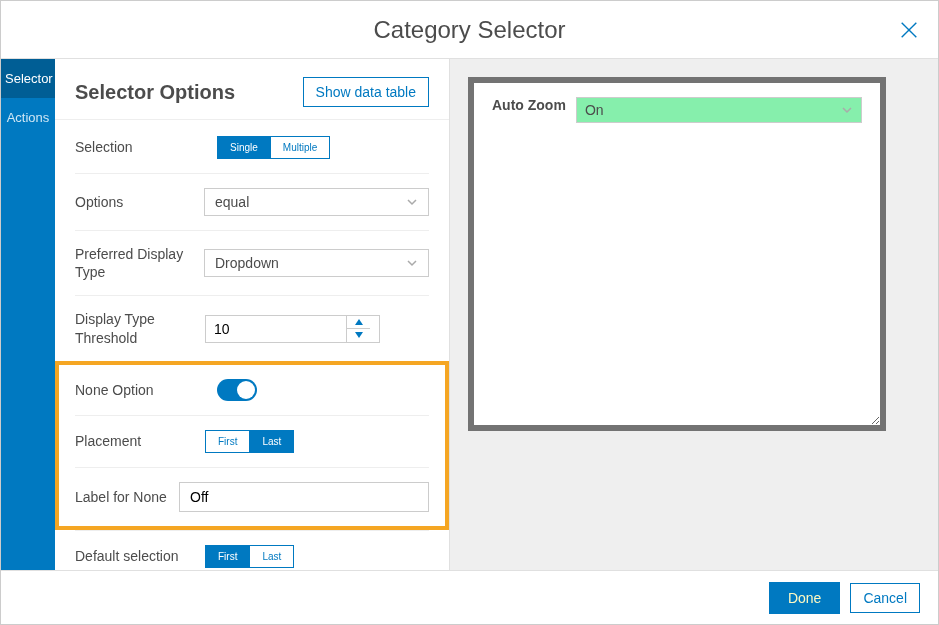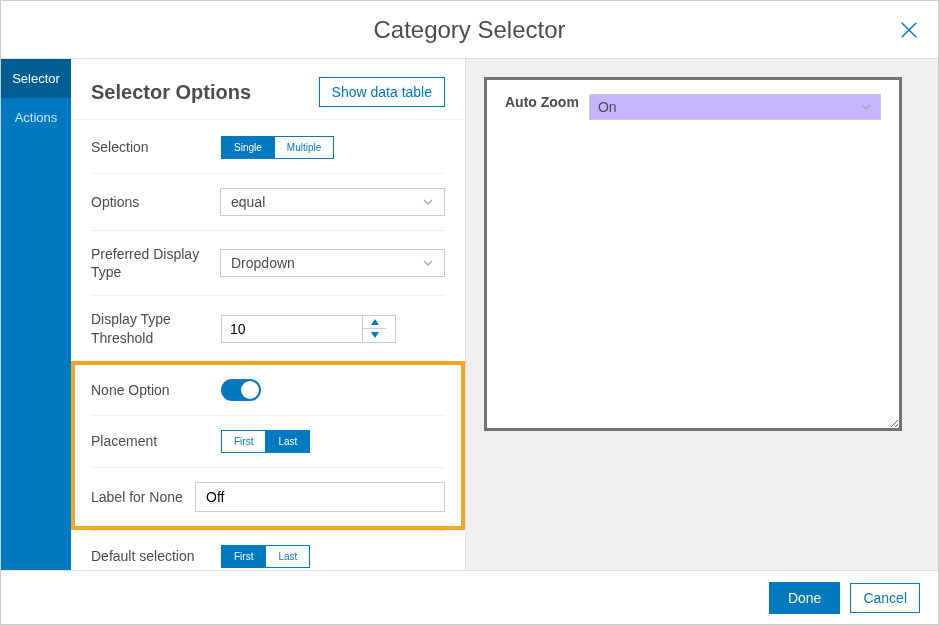--- a/index.html
+++ b/index.html
@@ -37,21 +37,21 @@
       top: 18px;
       cursor: pointer;
     }
     .close-btn svg { width: 22px; height: 22px; stroke: #0079c1; stroke-width: 1.5; }
     .dialog-body {
       flex: 1;
       display: flex;
       min-height: 0;
     }
     .sidebar {
-      width: 70px;
+      width: 54px;
       background: #0079c1;
       color: #fff;
       display: flex;
       flex-direction: column;
     }
     .sidebar-item {
       padding: 12px 4px;
       text-align: center;
       font-size: 13px;
       cursor: pointer;
@@ -100,21 +100,21 @@
       overflow-y: auto;
       padding: 0 20px 10px 20px;
       border-top: 1px solid #eee;
     }
     .option-row {
       display: flex;
       align-items: center;
       padding: 14px 0;
       border-top: 1px solid #eee;
     }
-    .options-scroll .option-row:first-child { border-top: none; padding-top: 16px;}
+    .options-scroll .option-row:first-child { border-top: none; padding-top: 16px; gap: 12px;}
     .option-label {
       width: 130px;
       font-size: 14px;
       color: #4c4c4c;
       line-height: 1.3;
     }
     .option-control { flex: 1; }
     .btn-group { display: inline-flex; }
     .btn-group button {
       border: 1px solid #0079c1;
@@ -200,21 +200,21 @@
       margin: 0 -20px;
       padding: 0 16px;
     }
     .highlight-box .option-row:first-child { border-top: none; padding-top: 14px;}
     .panel-right {
       flex: 1;
       padding: 18px;
     }
     .preview-box {
       background: #fff;
-      border: 3px solid #737373;
+      border: 6px solid #737373;
       padding: 14px 18px;
       display: flex;
       align-items: flex-start;
       gap: 10px;
       min-height: 300px;
       resize: both;
       overflow: auto;
       width: 418px;
       height: 354px;
     }
@@ -224,21 +224,21 @@
       white-space: nowrap;
     }
     .preview-select {
       flex: 1;
       border: 1px solid #ccc;
       padding: 4px 8px;
       display: flex;
       justify-content: space-between;
       align-items: center;
       cursor: pointer;
-      background: #c4b5fd;
+      background: #86efac;
     }
     .preview-select svg { width: 12px; height: 12px; }
     .dialog-footer {
       height: 54px;
       border-top: 1px solid #e0e0e0;
       display: flex;
       align-items: center;
       justify-content: flex-end;
       padding: 0 18px;
       gap: 10px;

